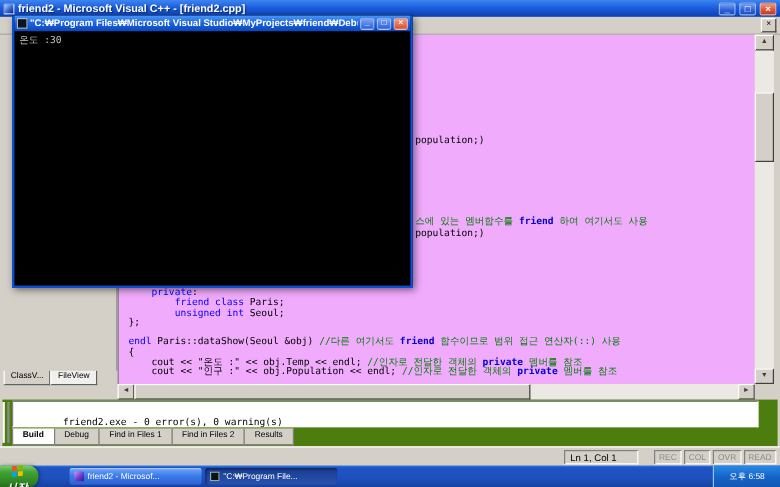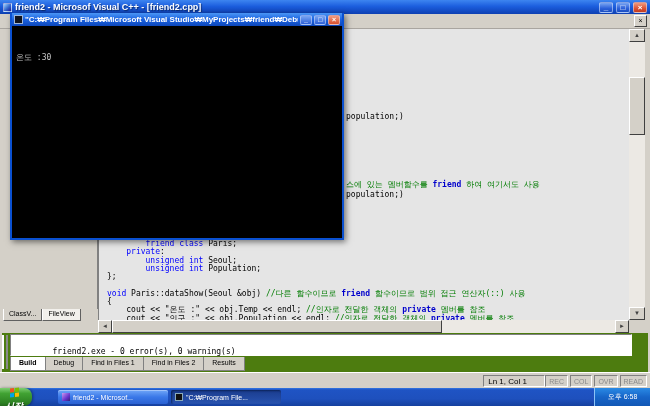--- a/index.html
+++ b/index.html
@@ -23,21 +23,21 @@
     border:1px solid;border-color:#fff #404040 #404040 #fff;color:#000;font-size:7px;line-height:10px;text-align:center;}
 
   
   #workspace-panel{position:absolute;left:2px;top:29px;width:96px;height:280px;background:#d4d0c8;border-right:1px solid #808080;}
   #workspace-tabs{position:absolute;left:3px;top:309px;height:12px;display:flex;z-index:3;}
   .ws-tab{font-size:7px;line-height:10px;padding:0 5px;background:#d4d0c8;color:#000;
     border:1px solid;border-color:#fff #606060 #606060 #fff;border-top:none;}
   .ws-tab.active{background:#f2f0ec;}
 
   
-  #editor{position:absolute;left:98px;top:29px;width:531px;height:291px;background:#e5e5e5;border-left:1px solid #808080;overflow:hidden;}
+  #editor{position:absolute;left:98px;top:29px;width:531px;height:291px;background:#f0abfc;border-left:1px solid #808080;overflow:hidden;}
   .code-frag{position:absolute;left:247px;white-space:pre;font:8px/8.3px "DejaVu Sans Mono","Liberation Mono",monospace;color:#000;}
   .frag1{top:84px}.frag2{top:162px}.frag3{top:152px}
   #code-lines{position:absolute;left:8px;top:211px;right:0;}
   .code-line{white-space:pre;font:8px/8.3px "DejaVu Sans Mono","Liberation Mono",monospace;height:8.3px;color:#000;}
   .tk-kw{color:#0000ff;}
   .tk-cm{color:#007c00;}
   .tk-kwb{color:#0000cc;font-weight:bold;}
 
   
   #v-scrollbar{position:absolute;left:629px;top:29px;width:16px;height:291px;background:#ece9e4;}
@@ -57,37 +57,37 @@
   #output-grip{position:absolute;left:0;top:2px;width:6px;height:34px;border-left:2px solid #fff;border-right:2px solid #8a8a8a;}
   #output-content{position:absolute;left:8px;top:1px;width:622px;height:22px;background:#fff;
     border:1px solid;border-color:#808080 #fff #fff #808080;
     font:8px/10px "DejaVu Sans Mono","Liberation Mono",monospace;padding:2px 3px;color:#000;white-space:pre;}
   #output-tabs{position:absolute;left:8px;top:24px;height:14px;display:flex;font-size:7px;}
   .out-tab{padding:2px 8px 0;color:#000;background:#d4d0c8;border:1px solid #808080;border-top:none;margin-right:-1px;}
   .out-tab.active{background:#fff;font-weight:bold;}
 
   
   #statusbar{position:absolute;left:0;top:372px;width:650px;height:16px;background:#d4d0c8;border-top:1px solid #fff;
-    display:flex;align-items:center;padding:0 3px;gap:0;font-size:8px;color:#000;}
+    display:flex;align-items:center;padding:0 3px;gap:13px;font-size:8px;color:#000;}
   #status-message{flex:1;}
   #status-linecol{width:62px;height:12px;line-height:11px;padding:0 4px;border:1px solid;border-color:#808080 #fff #fff #808080;}
   #status-indicators{display:flex;gap:2px;}
   .ind{padding:0 3px;height:12px;line-height:11px;border:1px solid;border-color:#808080 #fff #fff #808080;color:#8a8a8a;font-size:7px;}
 
   
   #console-window{position:absolute;left:10px;top:13px;width:334px;height:227px;z-index:50;
     background:#000;border:2px solid #0a50d0;border-top:none;box-shadow:2px 2px 6px rgba(0,0,0,.5);}
   #console-titlebar{height:13px;background:linear-gradient(180deg,#4a96f5 0%,#1b62e0 50%,#0c47bb 100%);
     display:flex;align-items:center;gap:2px;padding:0 2px;}
   #console-icon{width:9px;height:9px;flex:none;background:#10131c;border:1px solid #9fb6d8;}
   #console-title{flex:1;color:#fff;font-size:8px;font-weight:bold;white-space:nowrap;overflow:hidden;}
   .cbtn{width:12px;height:10px;flex:none;border-radius:2px;background:linear-gradient(180deg,#79a5f2,#2c60d9);
     border:1px solid rgba(215,230,255,.5);color:#fff;font-size:7px;line-height:8px;text-align:center;font-weight:bold;}
   .cbtn.close{background:linear-gradient(180deg,#f09a7e,#d8502f);}
-  #console-text{padding:3px 4px;margin-top:24px;}
+  #console-text{padding:3px 4px;}
   .console-line{font:8px/10px "DejaVu Sans Mono","Liberation Mono",monospace;color:#c6c6c6;white-space:pre;}
   .cursor{display:inline-block;width:5px;height:7px;background:#c6c6c6;margin-left:2px;vertical-align:-1px;}
 
   
   #taskbar{position:absolute;left:0;top:388px;width:650px;height:18px;z-index:100;
     background:linear-gradient(180deg,#3277e5 0%,#1f54c4 10%,#1e50bd 60%,#15409f 100%);}
   #start-button{position:absolute;left:0;top:0;height:18px;padding:0 9px 0 5px;border-radius:0 8px 8px 0;
     background:linear-gradient(180deg,#7ece71 0%,#41a233 30%,#2e8323 80%,#246b1c 100%);
     display:flex;align-items:center;gap:3px;color:#fff;font-size:9px;font-weight:bold;font-style:italic;
     text-shadow:1px 1px 1px rgba(0,0,0,.5);box-shadow:1px 0 3px rgba(0,0,0,.4);flex-direction:column;}
@@ -109,48 +109,47 @@
 </style>
 </head>
 <body>
 
 <div id="desktop">
 
   <div id="main-window">
 
     <div id="main-titlebar">
       <span id="app-icon"></span>
-      <span id="main-title">friend2 - Microsof Visual C++ - [friend2.cpp]</span>
+      <span id="main-title">friend2 - Microsoft Visual C++ - [friend2.cpp]</span>
       <span class="caption-btn">_</span>
       <span class="caption-btn">□</span>
       <span class="caption-btn close">×</span>
     </div>
 
     <div id="menubar">
       <span id="mdi-close">×</span>
     </div>
 
     <div id="workspace-panel"></div>
     <div id="workspace-tabs">
         <span class="ws-tab">ClassV...</span>
         <span class="ws-tab active">FileView</span>
       </div>
 
     <div id="editor">
       <span class="code-frag frag1"><span>population;)</span></span>
       <span class="code-frag frag2"><span>population;)</span></span>
       <span class="code-frag frag3"><span class="tk-cm">스에 있는 멤버함수를 </span><span class="tk-kwb">friend</span><span class="tk-cm"> 하여 여기서도 사용</span></span>
       <div id="code-lines">
+          <div class="code-line"><span>    </span><span class="tk-kw">private</span><span>:</span></div>
           <div class="code-line"><span>        </span><span class="tk-kw">friend</span><span> </span><span class="tk-kw">class</span><span> Paris;</span></div>
-          <div class="code-line"><span>    </span><span class="tk-kw">private</span><span>:</span></div>
           <div class="code-line"><span>        </span><span class="tk-kw">unsigned</span><span> </span><span class="tk-kw">int</span><span> Seoul;</span></div>
-          <div class="code-line"><span>        </span><span class="tk-kw">unsigned</span><span> </span><span class="tk-kw">int</span><span> Population;</span></div>
           <div class="code-line"><span>};</span></div>
           <div class="code-line"><span> </span></div>
-          <div class="code-line"><span class="tk-kw">void</span><span> Paris::dataShow(Seoul &amp;obj) </span><span class="tk-cm">//다른 함수이므로 </span><span class="tk-kwb">friend</span><span class="tk-cm"> 함수이므로 범위 접근 연산자(::) 사용</span></div>
+          <div class="code-line"><span class="tk-kw">endl</span><span> Paris::dataShow(Seoul &amp;obj) </span><span class="tk-cm">//다른 여기서도 </span><span class="tk-kwb">friend</span><span class="tk-cm"> 함수이므로 범위 접근 연산자(::) 사용</span></div>
           <div class="code-line"><span>{</span></div>
           <div class="code-line"><span>    cout &lt;&lt; "온도 :" &lt;&lt; obj.Temp &lt;&lt; endl; </span><span class="tk-cm">//인자로 전달한 객체의 </span><span class="tk-kwb">private</span><span class="tk-cm"> 멤버를 참조</span></div>
           <div class="code-line"><span>    cout &lt;&lt; "인구 :" &lt;&lt; obj.Population &lt;&lt; endl; </span><span class="tk-cm">//인자로 전달한 객체의 </span><span class="tk-kwb">private</span><span class="tk-cm"> 멤버를 참조</span></div>
         </div>
     </div>
 
     <div id="v-scrollbar">
       <span id="v-up" class="sb-btn">▲</span>
       <span id="v-thumb"></span>
       <span id="v-down" class="sb-btn">▼</span>

